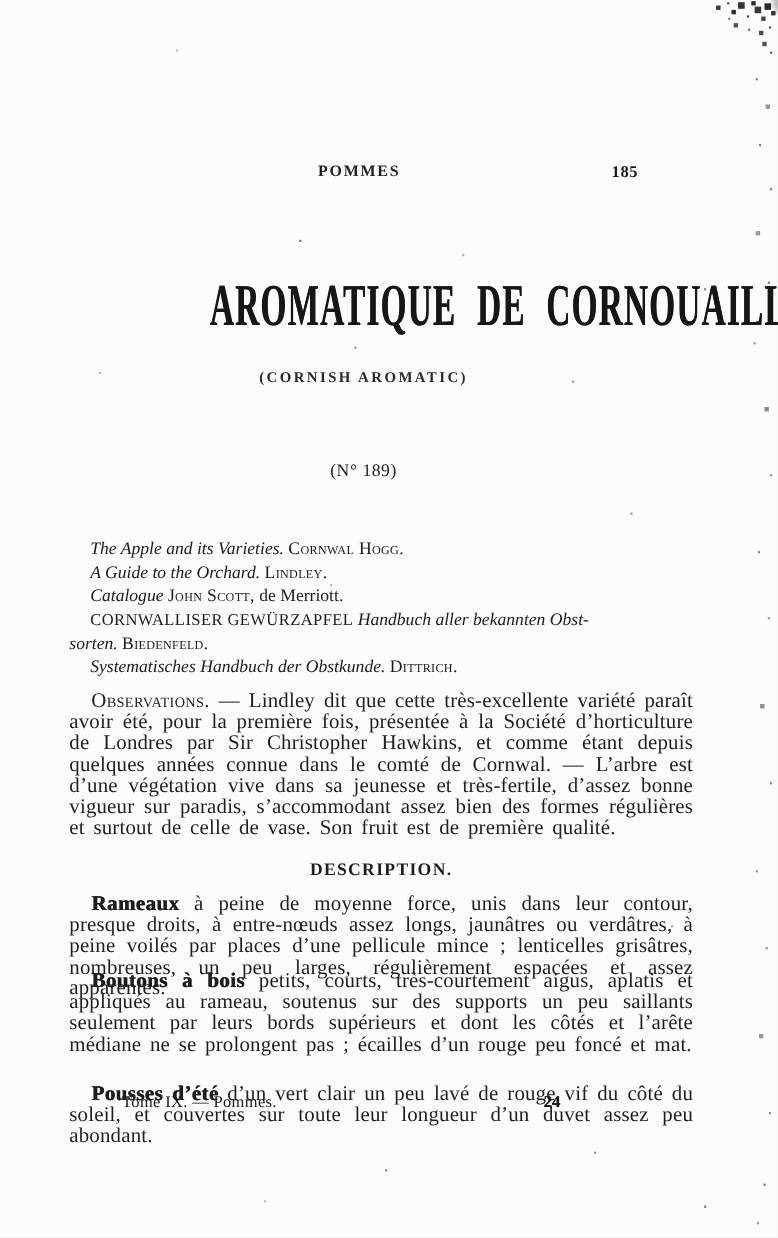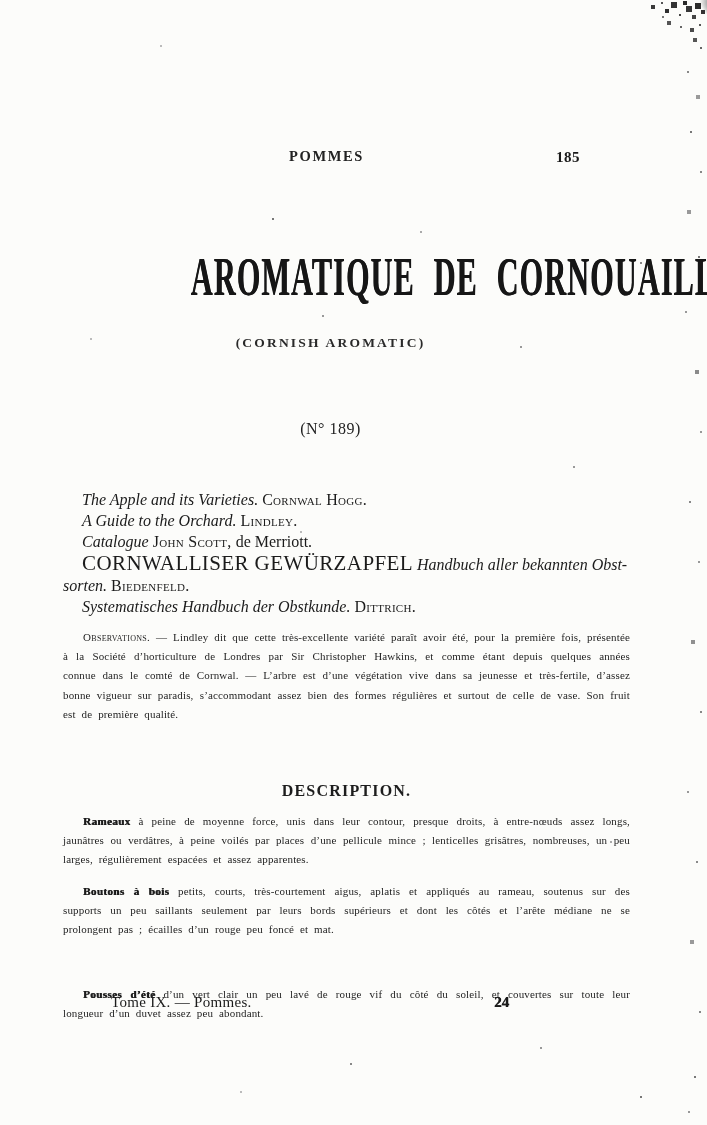--- a/index.html
+++ b/index.html
@@ -39,25 +39,25 @@
     position:absolute;top:420px;left:0;width:707px;text-align:center;
     font-size:16px;letter-spacing:0.5px;color:#222;
     transform:translateX(-23px);
   }
   
   .refs{position:absolute;top:489px;left:63px;width:567px;font-size:16px;line-height:21.2px;}
   .refs p{margin:0;white-space:nowrap;}
   .refs .indented{text-indent:19px;}
   .it{font-style:italic;}
   .sc{font-variant:small-caps;letter-spacing:0.3px;}
-  .caps{font-size:21px;letter-spacing:0.4px;}
+  .caps{font-size:15px;letter-spacing:0.4px;}
   
   .para{
     position:absolute;left:63px;width:567px;margin:0;
-    font-size:11px;line-height:19.2px;text-align:justify;
+    font-size:19px;line-height:19.2px;text-align:justify;
     letter-spacing:0.15px;word-spacing:3px;color:#1e1e1e;
     text-indent:20px;
   }
   .obs{top:628px;}
   .desc-head{
     position:absolute;top:782px;left:63px;width:567px;margin:0;text-align:center;
     font-size:16px;font-weight:bold;letter-spacing:1.2px;color:#1d1d1d;
   }
   .para-rameaux{top:812px;}
   .para-boutons{top:882px;}

